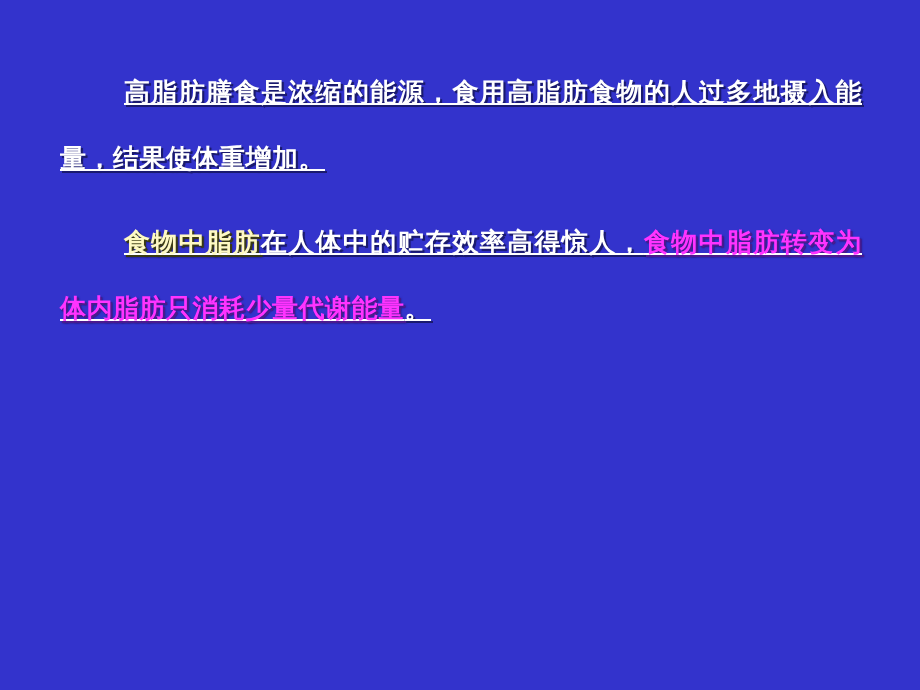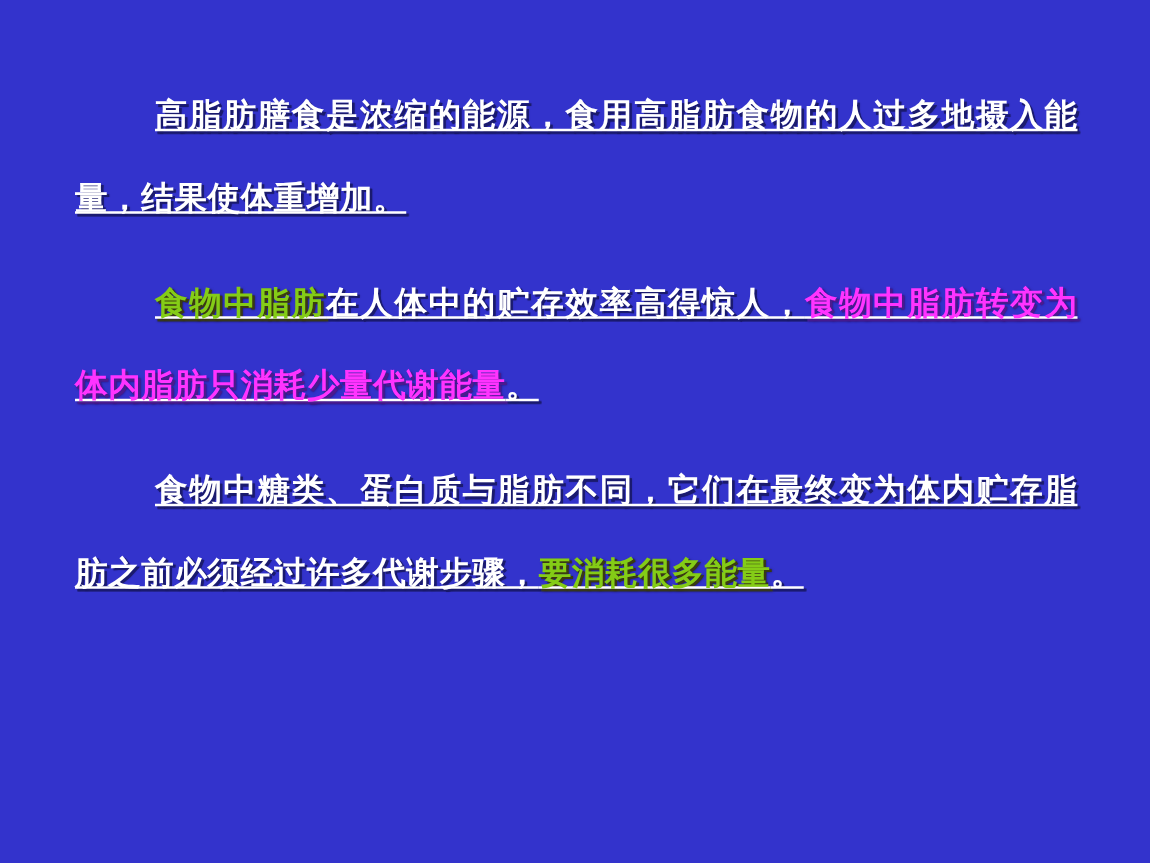--- a/index.html
+++ b/index.html
@@ -40,21 +40,21 @@
   .para.p1 { margin-top: 12px; }
   .para.p2 { margin-top: 18px; }
   .para.p3 { margin-top: 18px; }
   .para.p4 { margin-top: 20px; }
 
   .t-white {
     color: #ffffff;
     text-shadow: 2px 2px 0 #1a1a6e, 2px 2px 1px rgba(0,0,0,0.45);
   }
   .t-yellow {
-    color: #84cc16;
+    color: #fef9c3;
     text-shadow: 2px 2px 0 #3a3a12, 2px 2px 2px rgba(0,0,0,0.6);
   }
   .t-magenta {
     color: #ff33ff;
     text-shadow: 2px 2px 0 #4a1a8e, 2px 2px 2px rgba(20,0,80,0.7);
   }
   .t-yellow, .t-magenta, .t-white { font-weight: 700; }
   .para.p1 .t-white, .para.p3 .t-white, .para.p4 .t-white {
     font-weight: 600;
   }
@@ -66,19 +66,16 @@
   <div class="body-block">
 
     <p class="para p1">
       <span class="t-white">高脂肪膳食是浓缩的能源，食用高脂肪食物的人过多地摄入能量，结果使体重增加。</span>
     </p>
 
     <p class="para p2">
       <span class="t-yellow">食物中脂肪</span><span class="t-white">在人体中的贮存效率高得惊人，</span><span class="t-magenta">食物中脂肪转变为体内脂肪只消耗少量代谢能量</span><span class="t-white">。</span>
     </p>
 
-    <p class="para p3">
-      <span class="t-white">食物中糖类、蛋白质与脂肪不同，它们在最终变为体内贮存脂肪之前必须经过许多代谢步骤，</span><span class="t-yellow">要消耗很多能量</span><span class="t-white">。</span>
-    </p>
 
 
   </div>
 </div>
 
 </body></html>

